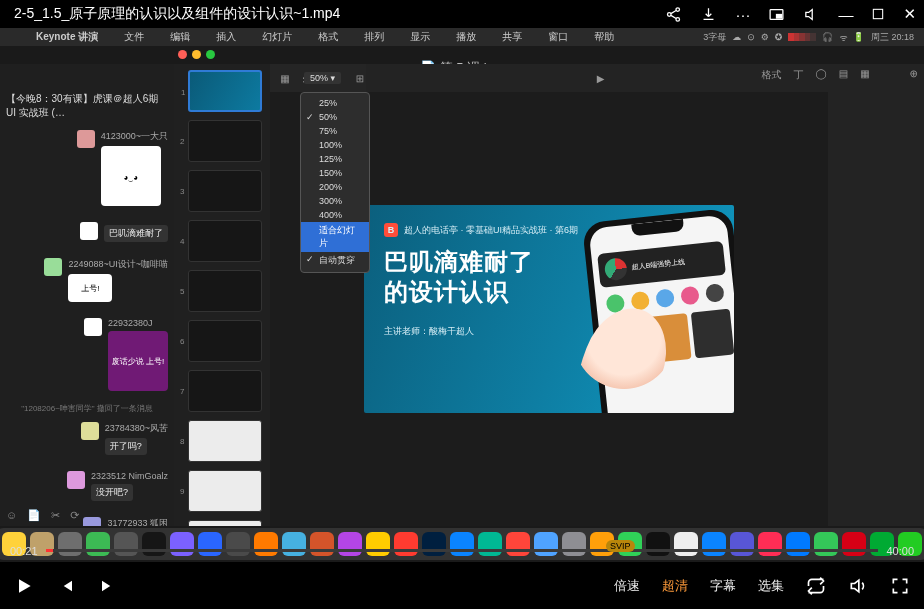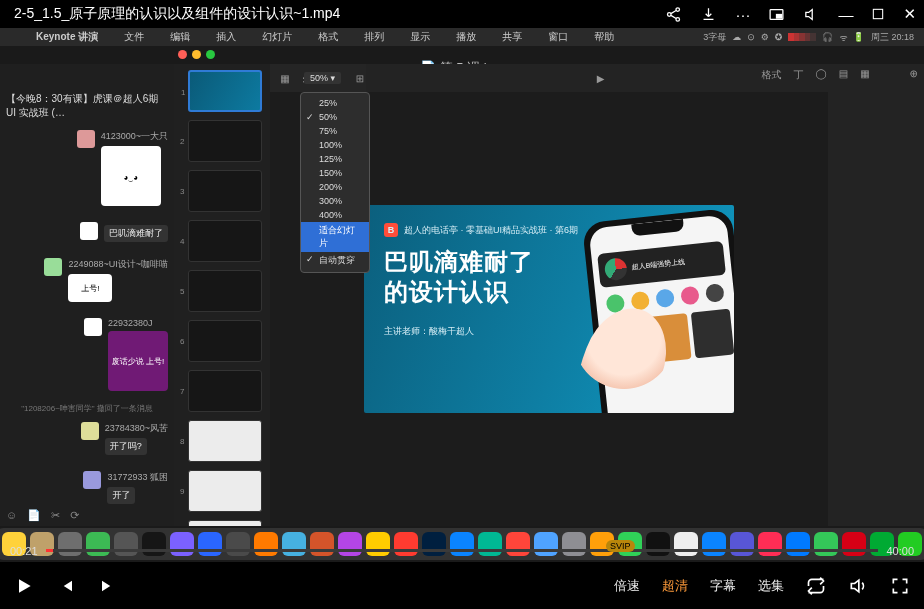--- a/index.html
+++ b/index.html
@@ -215,20 +215,24 @@
           <div>22932380J</div>
           <div class="big-img dark">
               <span>废话少说 上号!</span>
             </div>
         </div>
       </div>
       <div style="font-size:8px;color:#777;text-align:center;padding:2px 4px">"1208206~呻害同学" 撤回了一条消息</div>
       <div class="chat-item">
         <div class="avatar av4"></div>
         <div><div>23784380~风苦</div><div class="bubble">开了吗?</div></div>
+      </div>
+      <div class="chat-item">
+        <div class="avatar av5"></div>
+        <div><div>2323512 NimGoalz</div><div class="bubble">没开吧?</div></div>
       </div>
       <div class="chat-item">
         <div class="avatar av3"></div>
         <div><div>31772933 狐困</div><div class="bubble">开了</div></div>
       </div>
 
     </div>
     <div class="chat-bottom-icons">
       <span>☺</span>
       <span>📄</span>

